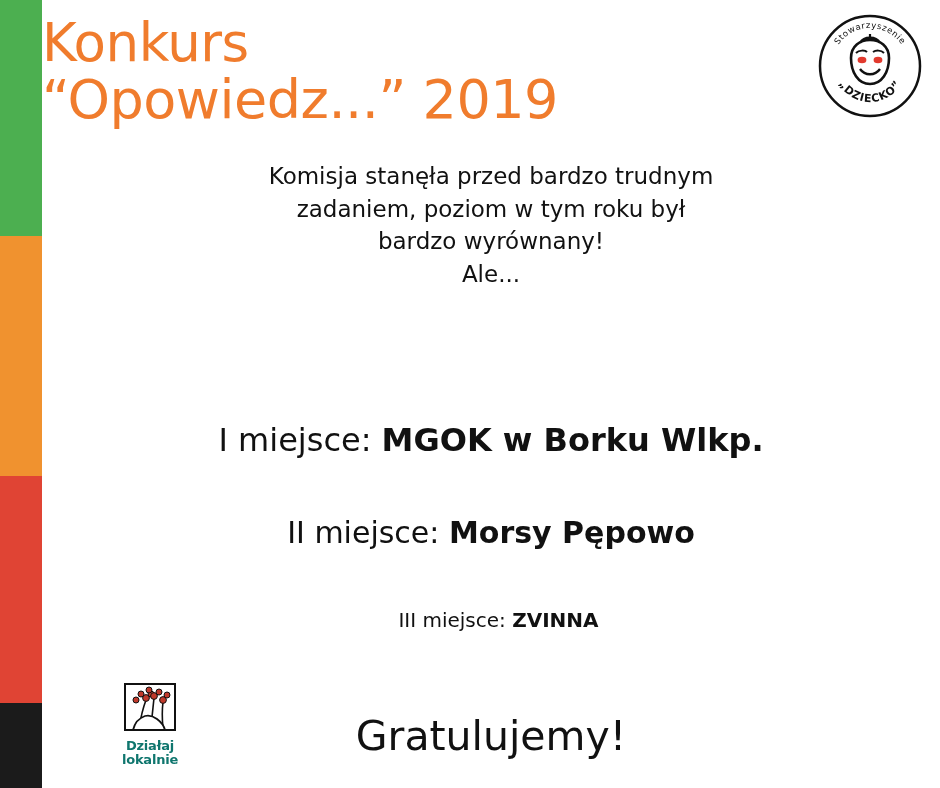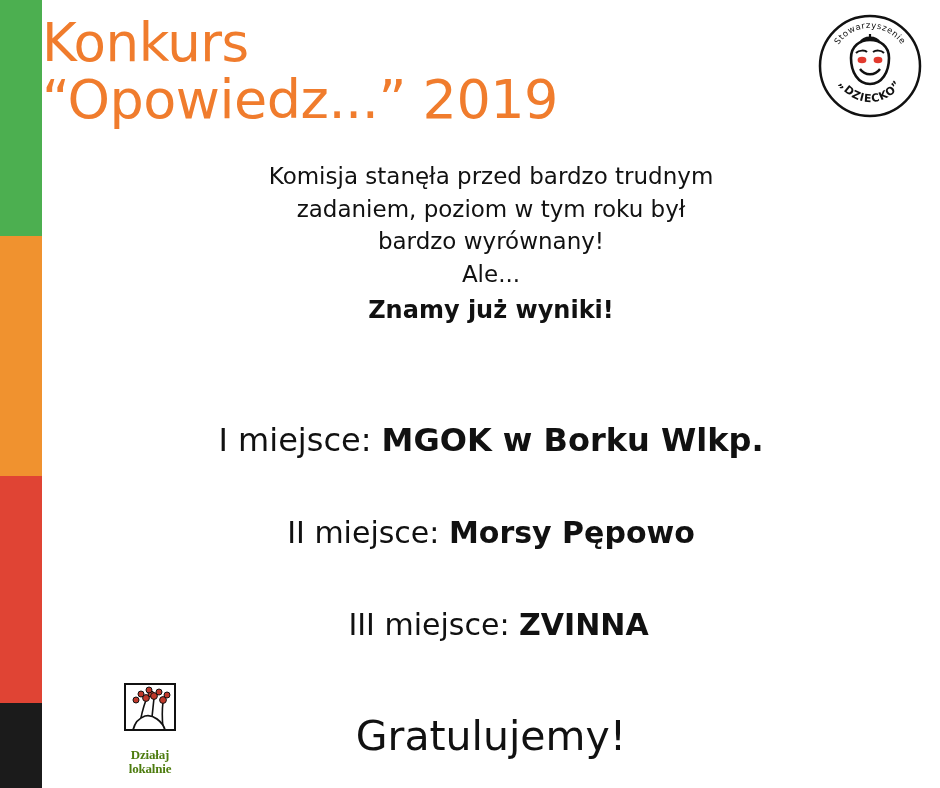--- a/index.html
+++ b/index.html
@@ -84,21 +84,21 @@
     color: #111111;
     font-size: 30px;
     line-height: 1;
     margin-bottom: 62px;
     white-space: nowrap;
   }
   .result-row .place { font-weight: normal; }
   .result-row .winner { font-weight: bold; }
   .result-1 { font-size: 32px; }
   .result-2 { font-size: 30px; }
-  .result-3 { font-size: 30px; padding-left: 15px; }
+  .result-3 { font-size: 20px; padding-left: 15px; }
 
   .congrats {
     position: absolute;
     top: 712px;
     left: 0;
     width: 898px;
     text-align: center;
     font-size: 41px;
     color: #111111;
   }
@@ -124,24 +124,23 @@
   }
   .logo-dl .mark {
     width: 62px;
     height: 58px;
     margin: 0 auto;
   }
   .logo-dl .dl-text {
     font-weight: bold;
     font-size: 13px;
     line-height: 1.05;
-    color: #4d7c0f;
-    margin-top: 12px;
+    color: #0f766e;
+    margin-top: 3px;
     letter-spacing: -0.2px;
-    font-family: Liberation Serif, serif;
   }
 </style>
 </head>
 <body>
 
 <div class="stripe">
   <div class="stripe-seg seg-green"></div>
   <div class="stripe-seg seg-orange"></div>
   <div class="stripe-seg seg-red"></div>
   <div class="stripe-seg seg-dark"></div>
@@ -152,21 +151,20 @@
   <div class="title-block">
     <span class="title-line title-line-1">Konkurs</span>
     <span class="title-line title-line-2">“Opowiedz...” 2019</span>
   </div>
 
   <div class="intro">
     <div>Komisja stanęła przed bardzo trudnym</div>
     <div>zadaniem, poziom w tym roku był</div>
     <div>bardzo wyrównany!</div>
     <div>Ale...</div>
-    <div class="emphasis">Znamy już wyniki!</div>
   </div>
 
   <div class="results">
     <div class="result-row result-1">
       <span class="place">I miejsce: </span><span class="winner">MGOK w Borku Wlkp.</span>
     </div>
     <div class="result-row result-2">
       <span class="place">II miejsce: </span><span class="winner">Morsy Pępowo</span>
     </div>
     <div class="result-row result-3">

